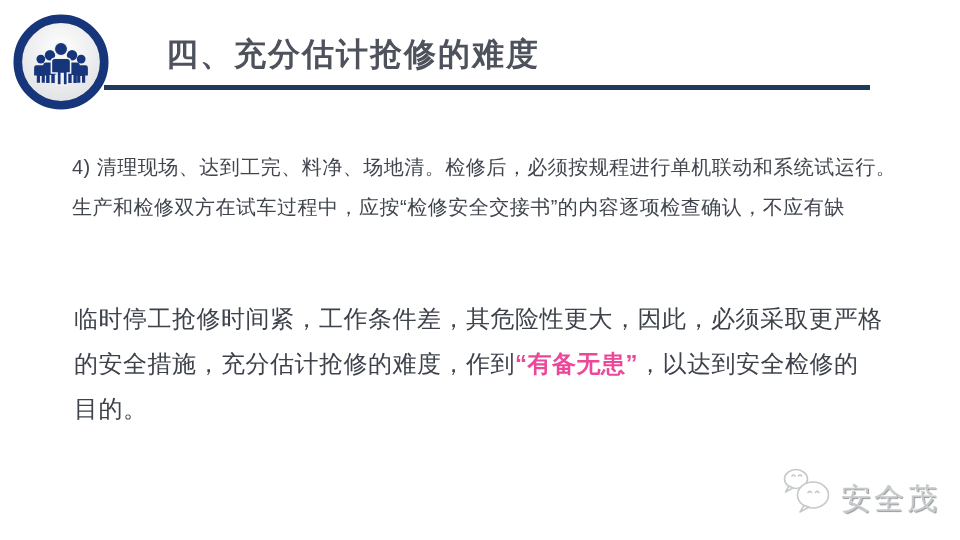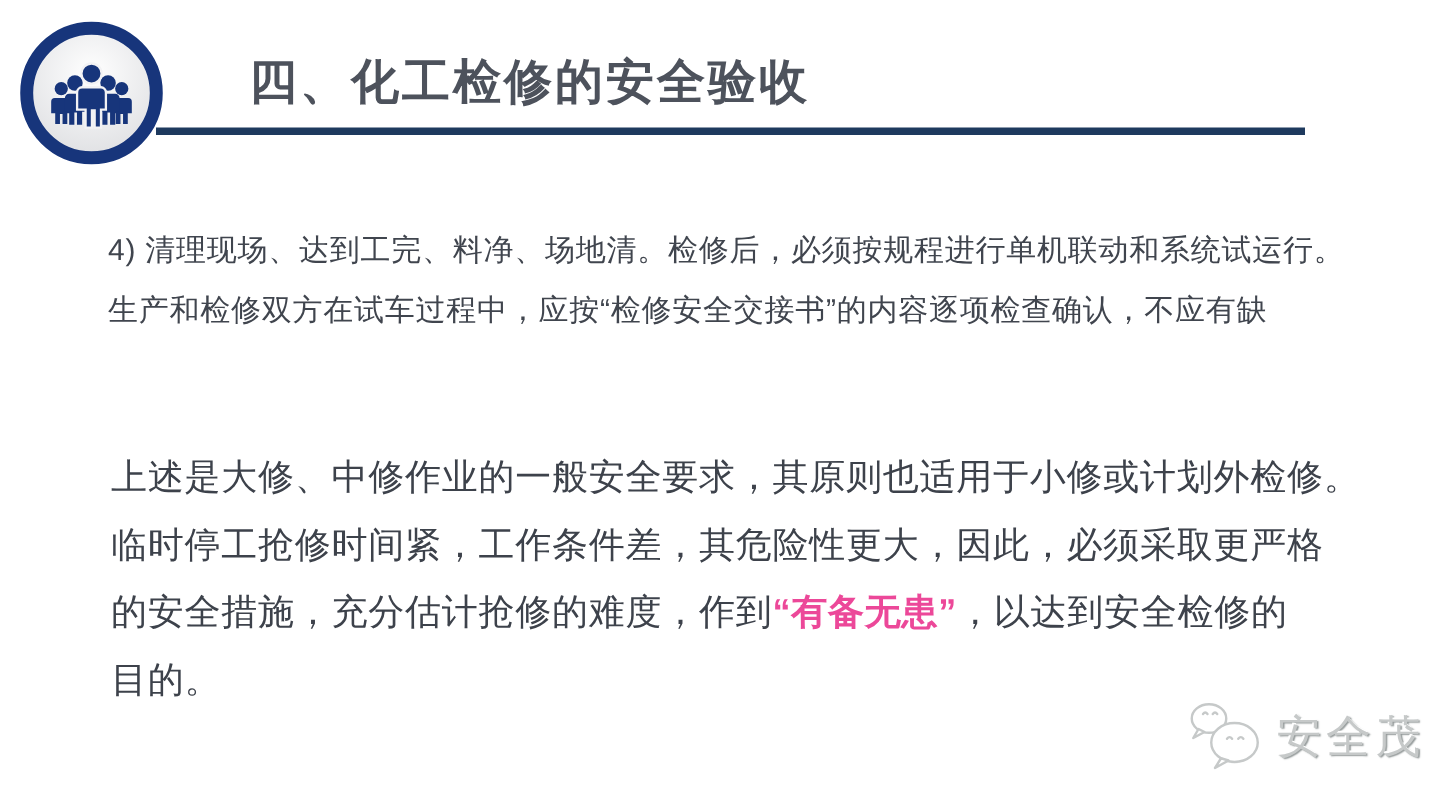--- a/index.html
+++ b/index.html
@@ -26,21 +26,21 @@
   .para1 .line{white-space:nowrap;}
   
   .para2{
     position:absolute;left:74px;top:296px;width:836px;
     font-size:24px;line-height:45px;color:#3d424b;letter-spacing:0.5px;
   }
   .para2 .line{white-space:nowrap;}
   .hl{color:#ec4899;font-weight:bold;}
   
   .watermark{
-    position:absolute;right:10px;bottom:20px;display:flex;align-items:center;gap:6px;
+    position:absolute;right:20px;bottom:20px;display:flex;align-items:flex-end;gap:6px;
   }
   .watermark svg{display:block;}
   .wm-label{
     font-size:30px;color:#c6c9c9;letter-spacing:3px;white-space:nowrap;
     text-shadow:-1px -1px 0 #ffffff, 1px 1px 1px #939999;
   }
 </style>
 </head>
 <body>
 
@@ -78,30 +78,29 @@
         <path d="M56.5 50.5 h10 a3 3 0 0 1 3 3 v9.5 h-3 v9 h-3.6 v-8.5 h-1.8 v8.5 h-3.6 V63 h-3 v-9.5 a3 3 0 0 1 3-3 z"></path>
       </g>
 
       <g fill="#17357b">
         <circle cx="50" cy="36.5" r="7" stroke="#f2f2f4" stroke-width="1.6"></circle>
         <path d="M43.5 46 h13 a3.5 3.5 0 0 1 3.5 3.5 v12 h-3.4 v12.5 h-4.4 v-12 h-1.9 v12 h-4.4 V61.5 H40 v-12 a3.5 3.5 0 0 1 3.5-3.5 z" stroke="#f2f2f4" stroke-width="1.6"></path>
       </g>
     </svg>
   </div>
 
-  <div class="page-title">四、化工检修的安全验收</div>
+  <div class="page-title">四、充分估计抢修的难度</div>
   <div class="title-underline"></div>
 
   <div class="para1">
     <div class="line">4) 清理现场、达到工完、料净、场地清。检修后，必须按规程进行单机联动和系统试运行。</div>
     <div class="line">生产和检修双方在试车过程中，应按“检修安全交接书”的内容逐项检查确认，不应有缺</div>
   </div>
 
   <div class="para2">
-    <div class="line">上述是大修、中修作业的一般安全要求，其原则也适用于小修或计划外检修。</div>
     <div class="line">临时停工抢修时间紧，工作条件差，其危险性更大，因此，必须采取更严格</div>
     <div class="line"><span>的安全措施，充分估计抢修的难度，作到</span><span class="hl">“有备无患”</span><span>，以达到安全检修的</span></div>
     <div class="line">目的。</div>
   </div>
 
   <div class="watermark">
     <svg width="56" height="58" viewBox="0 0 56 58">
       <g fill="#ffffff" stroke="#c6c9c9" stroke-width="1.6">
 
         <ellipse cx="17" cy="17" rx="11.5" ry="9.5"></ellipse>

